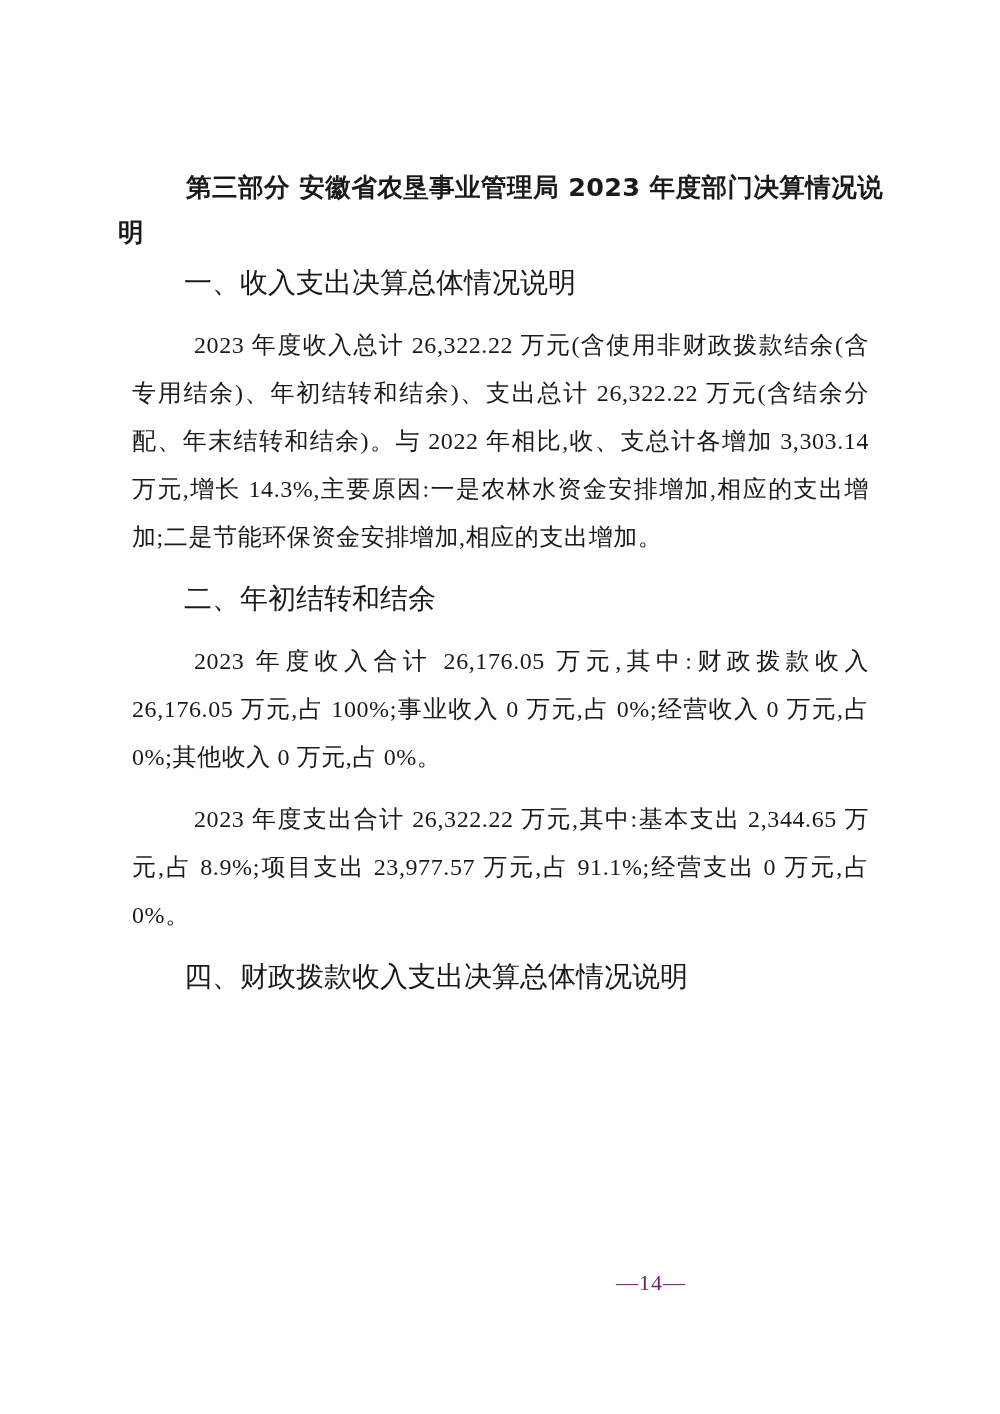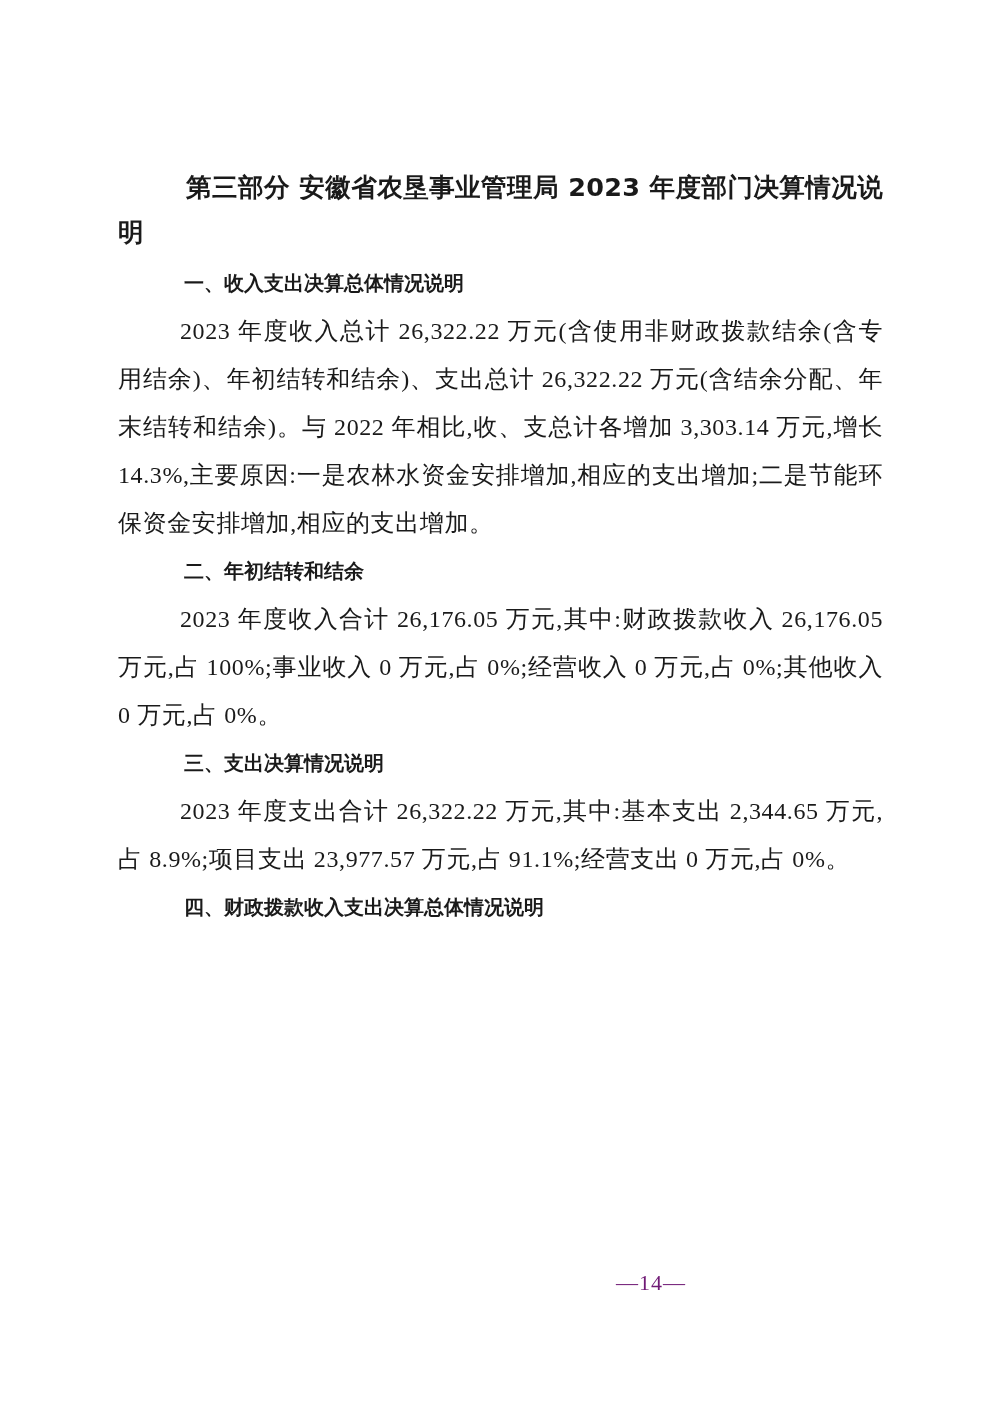--- a/index.html
+++ b/index.html
@@ -33,30 +33,30 @@
     font-size: 25.5px;
     line-height: 45px;
     letter-spacing: 0.2px;
     text-indent: 68px;
     margin: 0 0 4px 0;
     text-align: justify;
     text-justify: inter-ideograph;
   }
   .heading-2 {
     font-family: "DejaVu Sans", "Liberation Sans", sans-serif;
-    font-weight: bold;
-    font-size: 20px;
+    font-weight: normal;
+    font-size: 28px;
     line-height: 48px;
     text-indent: 66px;
     margin: 0;
   }
   p.para {
     font-size: 24px;
     line-height: 48px;
-    margin: 0;
+    margin: 14px;
     text-indent: 62px;
     text-align: justify;
     text-justify: inter-ideograph;
     letter-spacing: 0.6px;
   }
   p.para.tight {
     letter-spacing: 0.2px;
   }
   .page-number {
     position: absolute;
@@ -75,20 +75,19 @@
   <div class="doc-body">
 
     <h1 class="heading-1">第三部分  安徽省农垦事业管理局 2023 年度部门决算情况说明</h1>
 
     <h2 class="heading-2">一、收入支出决算总体情况说明</h2>
     <p class="para">2023 年度收入总计 26,322.22 万元(含使用非财政拨款结余(含专用结余)、年初结转和结余)、支出总计 26,322.22 万元(含结余分配、年末结转和结余)。与 2022 年相比,收、支总计各增加 3,303.14 万元,增长 14.3%,主要原因:一是农林水资金安排增加,相应的支出增加;二是节能环保资金安排增加,相应的支出增加。</p>
 
     <h2 class="heading-2">二、年初结转和结余</h2>
     <p class="para">2023 年度收入合计 26,176.05 万元,其中:财政拨款收入 26,176.05 万元,占 100%;事业收入 0 万元,占 0%;经营收入 0 万元,占 0%;其他收入 0 万元,占 0%。</p>
 
-    <h2 class="heading-2">三、支出决算情况说明</h2>
     <p class="para">2023 年度支出合计 26,322.22 万元,其中:基本支出 2,344.65 万元,占 8.9%;项目支出 23,977.57 万元,占 91.1%;经营支出 0 万元,占 0%。</p>
 
     <h2 class="heading-2">四、财政拨款收入支出决算总体情况说明</h2>
 
   </div>
   <div class="page-number">—14—</div>
 </div>
 
 </body></html>

